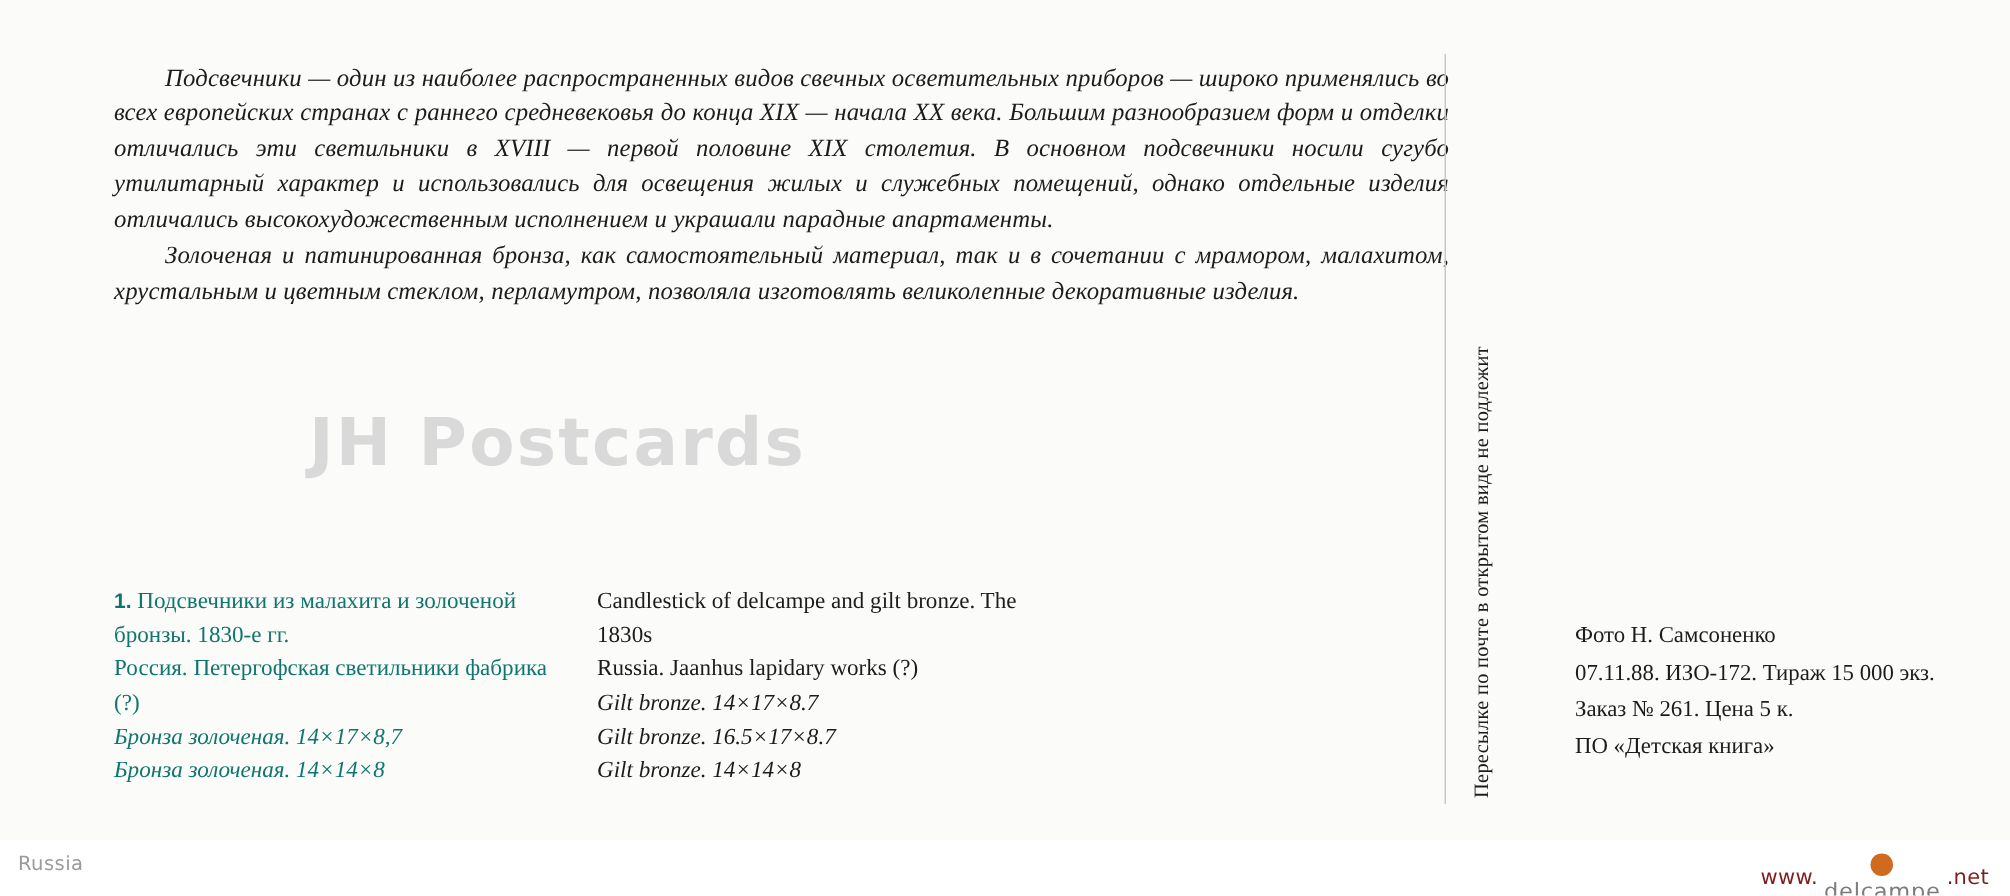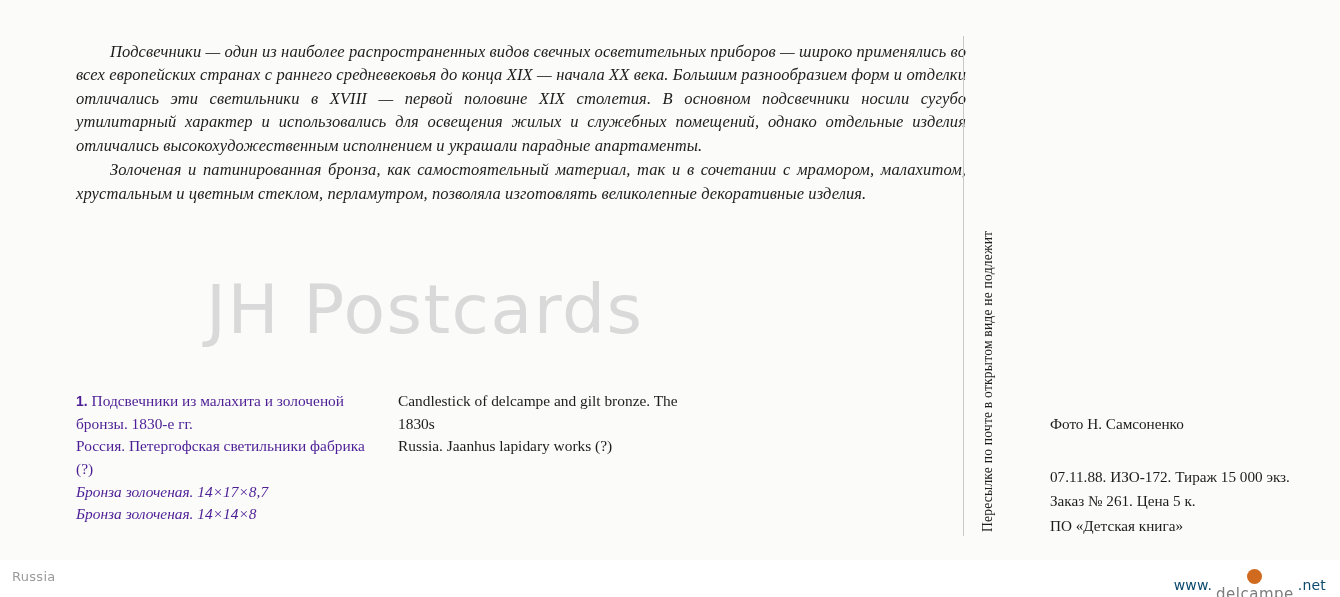--- a/index.html
+++ b/index.html
@@ -52,37 +52,37 @@
   .intro p + p {
     margin-top: 1px;
   }
 
   
   .watermark {
     position: absolute;
     left: 178px;
     top: 258px;
     font-family: "DejaVu Sans", sans-serif;
-    font-size: 68px;
+    font-size: 44px;
     letter-spacing: 1.5px;
     color: #d9d9d9;
-    font-weight: 400;
+    font-weight: 700;
     user-select: none;
     white-space: nowrap;
   }
 
   
   .caption-ru {
     position: absolute;
     left: 48px;
     top: 378px;
     width: 300px;
     font-size: 15.4px;
     line-height: 1.47;
-    color: #4c1d95;
+    color: #0f766e;
   }
   .caption-en {
     position: absolute;
     left: 370px;
     top: 378px;
     width: 290px;
     font-size: 15.4px;
     line-height: 1.47;
     color: #1c1c1c;
   }
@@ -124,21 +124,21 @@
   
   .imprint {
     position: absolute;
     left: 1022px;
     top: 400px;
     width: 290px;
     font-size: 15.2px;
     line-height: 1.62;
     color: #1c1c1c;
   }
-  .imprint .photo-credit { margin-bottom: 28px; }
+  .imprint .photo-credit { }
 
   
   .footer {
     position: absolute;
     left: 0;
     top: 560px;
     width: 1340px;
     height: 37px;
     background: #ffffff;
   }
@@ -177,21 +177,21 @@
     background: #d06a1e;
     position: relative;
     top: 2px;
   }
   .delcampe-word {
     color: #7c7c7c;
     font-size: 15px;
     letter-spacing: 0.5px;
   }
   .www {
-    color: #0c4a6e;
+    color: #7f1d1d;
     font-size: 14px;
   }
 </style>
 </head>
 <body>
 
 <div class="card">
   <div class="card-inner">
 
     <div class="intro">
@@ -209,20 +209,25 @@
       <div>Россия. Петергофская светильники фабрика (?)</div>
       <div class="dims">
         <span class="line">Бронза золоченая. 14×17×8,7</span>
         <span class="line">Бронза золоченая. 14×14×8</span>
       </div>
     </div>
 
     <div class="caption-en">
       <div>Candlestick of delcampe and gilt bronze. The 1830s</div>
       <div>Russia. Jaanhus lapidary works (?)</div>
+      <div class="dims">
+        <span class="line">Gilt bronze. 14×17×8.7</span>
+        <span class="line">Gilt bronze. 16.5×17×8.7</span>
+        <span class="line">Gilt bronze. 14×14×8</span>
+      </div>
     </div>
 
     <div class="divider"></div>
 
     <div class="vertical-note">Пересылке по почте в открытом виде не подлежит</div>
 
     <div class="imprint">
       <div class="photo-credit">Фото Н. Самсоненко</div>
       <div>07.11.88. ИЗО-172. Тираж 15 000 экз.</div>
       <div>Заказ № 261. Цена 5 к.</div>

